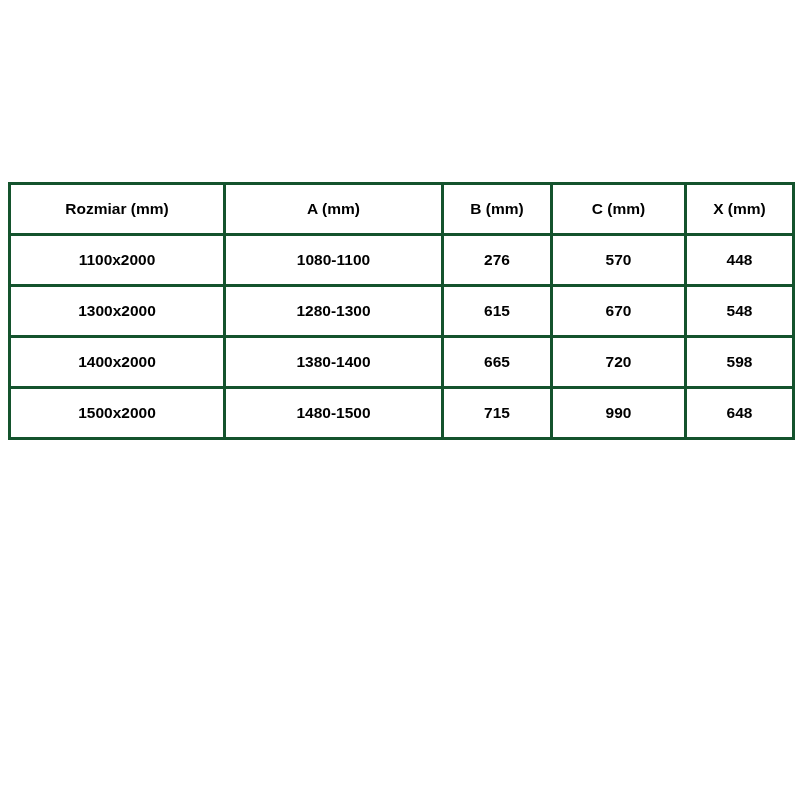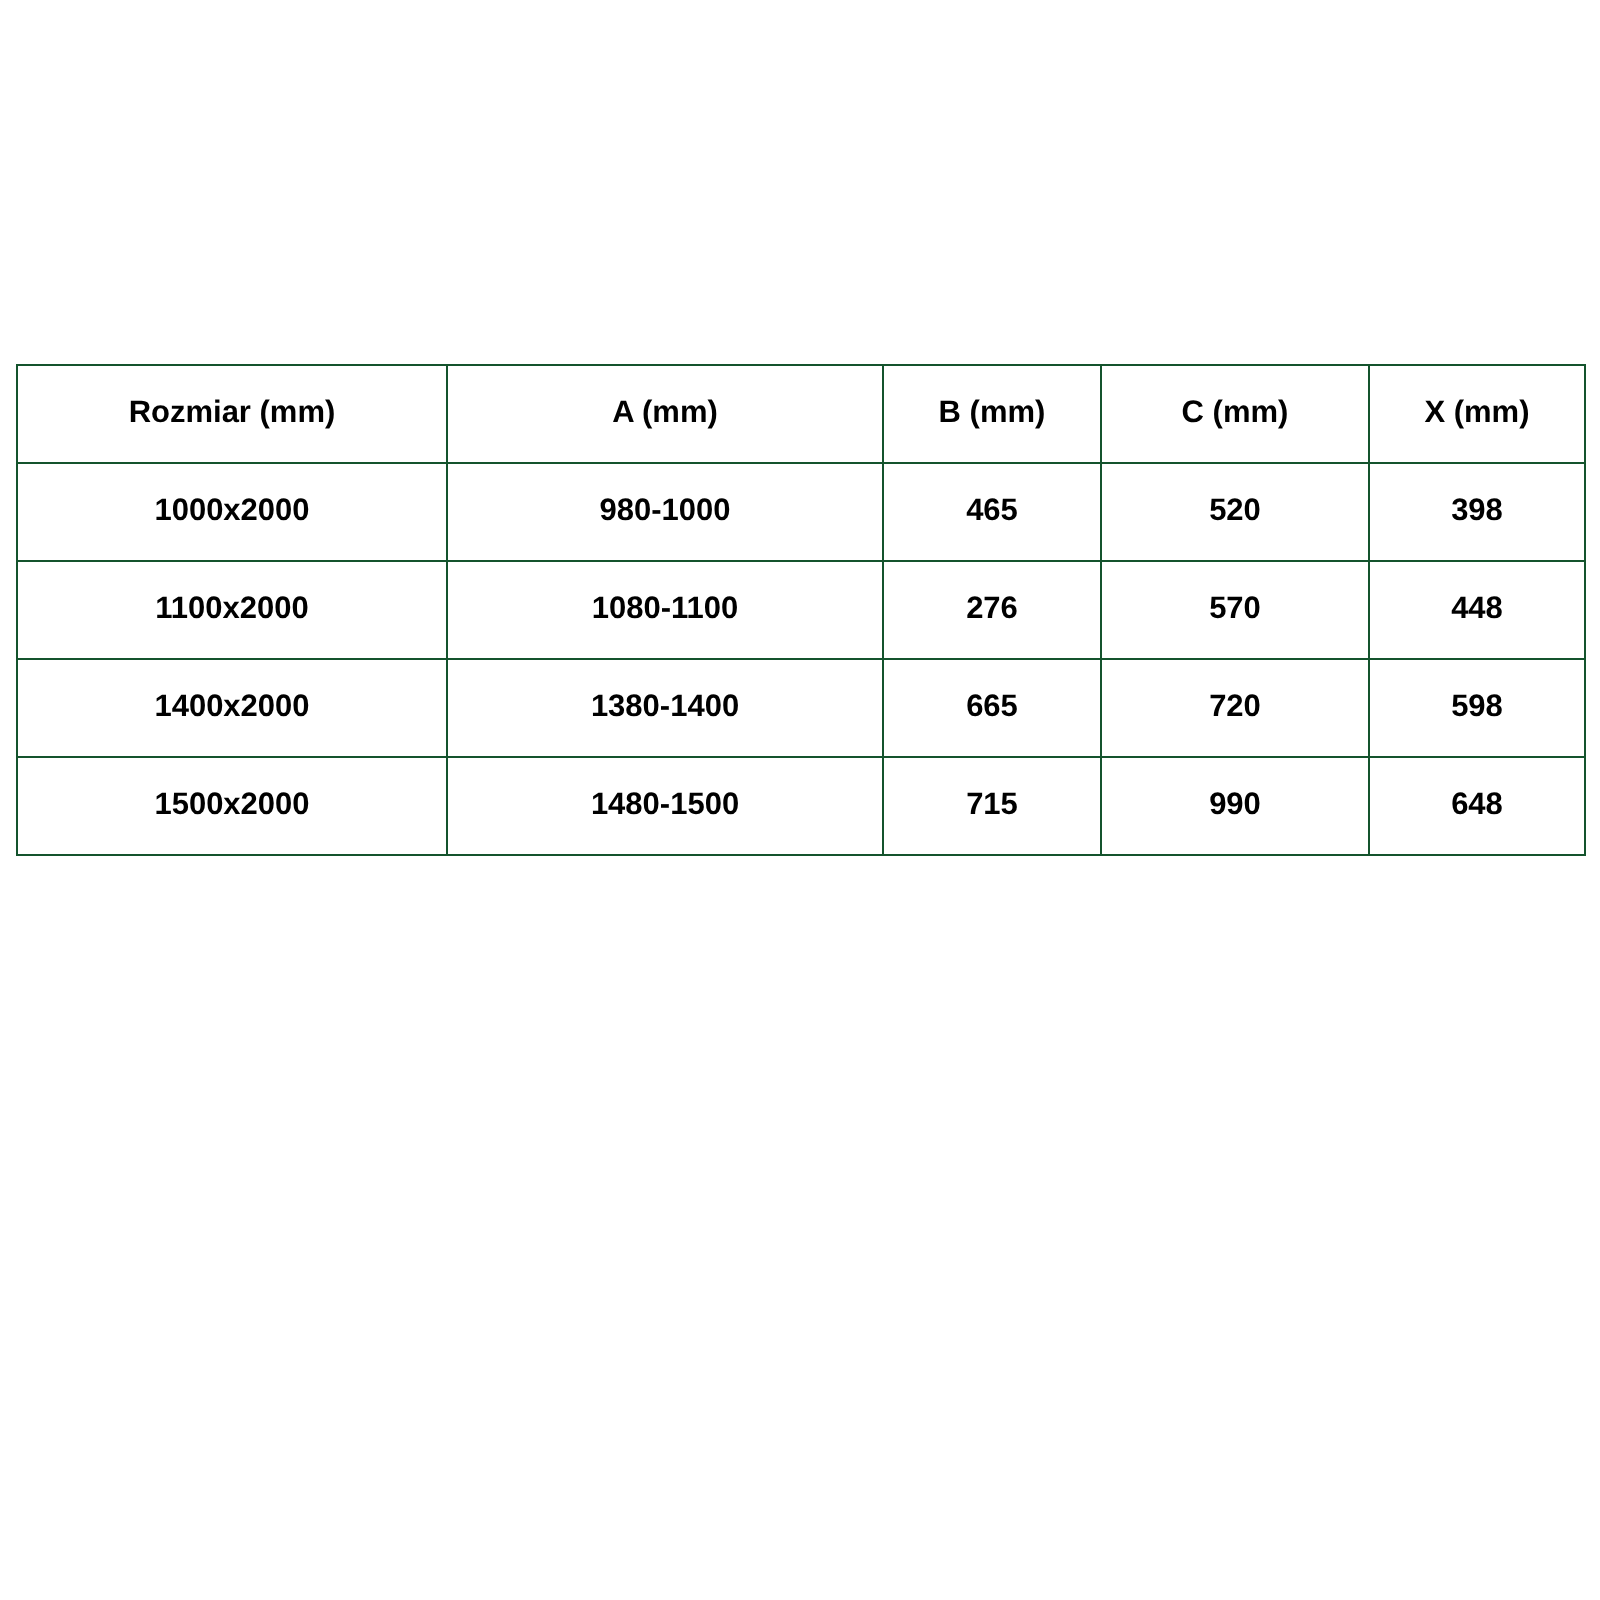--- a/index.html
+++ b/index.html
@@ -20,21 +20,21 @@
     top: 182px;
     width: 784px;
   }
   table.spec-table {
     border-collapse: collapse;
     width: 100%;
     table-layout: fixed;
   }
   table.spec-table td,
   table.spec-table th {
-    border: 1px solid #14532d;
+    border: 3px solid #14532d;
     text-align: center;
     vertical-align: middle;
     font-size: 15.5px;
     font-weight: bold;
     height: 48px;
     padding: 0;
     line-height: 1.1;
   }
   col.c0 { width: 215px; }
   col.c1 { width: 218px; }
@@ -58,32 +58,32 @@
       <tr>
         <th>Rozmiar (mm)</th>
         <th>A (mm)</th>
         <th>B (mm)</th>
         <th>C (mm)</th>
         <th>X (mm)</th>
       </tr>
     </thead>
     <tbody>
       <tr>
-        <td>1000x2000</td>
-        <td>980-1000</td>
-        <td>465</td>
-        <td>520</td>
-        <td>398</td>
-      </tr>
-      <tr>
         <td>1100x2000</td>
         <td>1080-1100</td>
         <td>276</td>
         <td>570</td>
         <td>448</td>
+      </tr>
+      <tr>
+        <td>1300x2000</td>
+        <td>1280-1300</td>
+        <td>615</td>
+        <td>670</td>
+        <td>548</td>
       </tr>
       <tr>
         <td>1400x2000</td>
         <td>1380-1400</td>
         <td>665</td>
         <td>720</td>
         <td>598</td>
       </tr>
       <tr>
         <td>1500x2000</td>

